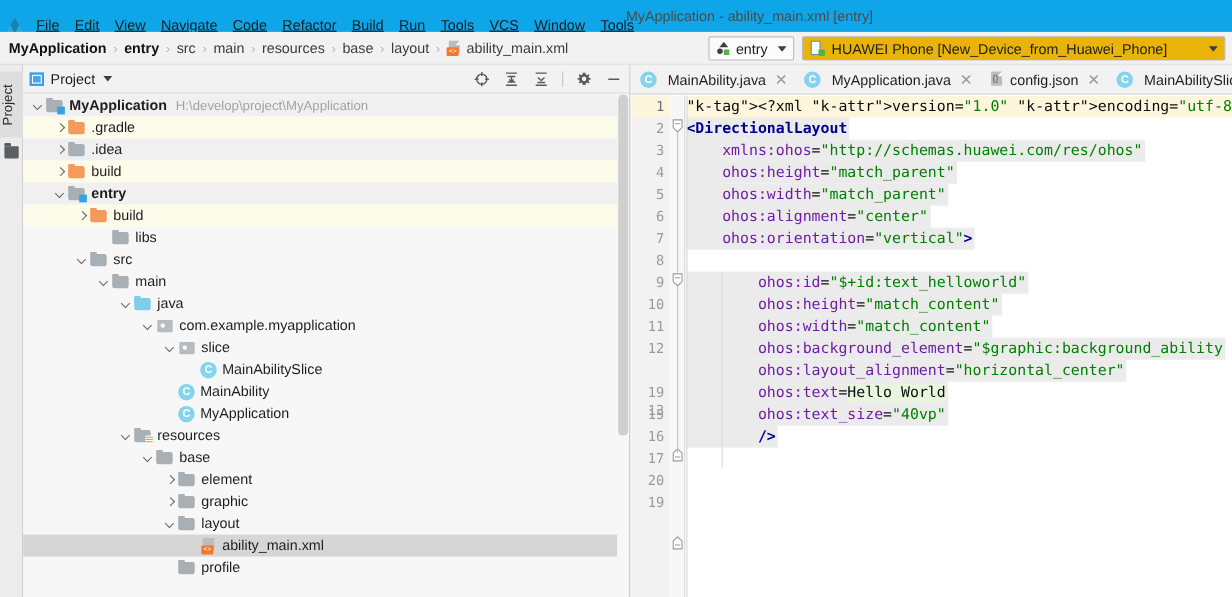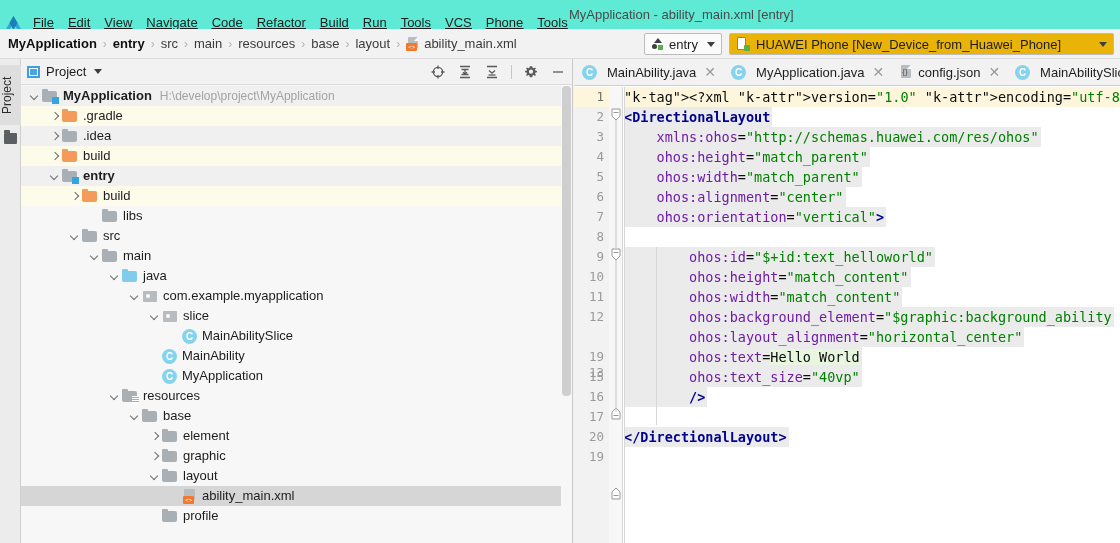--- a/index.html
+++ b/index.html
@@ -10,21 +10,21 @@
     font-family: "Liberation Sans", sans-serif;
     font-size: 12px;
     color: #1d1d1d;
     -webkit-font-smoothing: antialiased;
   }
   #app { position: relative; width: 1120px; height: 543px; background: #f2f2f2; }
 
   
   .menubar {
     position: absolute; top: 0; left: 0; width: 1120px; height: 47px;
-    background: #5eead4;
+    background: #0ea5e9;
     display: flex; align-items: center;
     border-bottom: 1px solid #e3e3e3;
     text-decoration: underline;
   }
   .logo-ic { width: 26px; height: 29px; display:flex; align-items:center; justify-content:center; }
   .menu-item {
     padding: 0 7px; height: 22px; line-height: 22px;
     font-size: 13px; color: #1d1d1d; cursor: default; white-space: nowrap;
   }
   .menu-item .u { text-decoration: underline; }
@@ -238,21 +238,21 @@
     <div class="menu-item"><span class="u">File</span></div>
     <div class="menu-item"><span class="u">Edit</span></div>
     <div class="menu-item"><span class="u">View</span></div>
     <div class="menu-item"><span class="u">Navigate</span></div>
     <div class="menu-item"><span class="u">Code</span></div>
     <div class="menu-item"><span class="u">Refactor</span></div>
     <div class="menu-item"><span class="u">Build</span></div>
     <div class="menu-item"><span class="u">Run</span></div>
     <div class="menu-item"><span class="u">Tools</span></div>
     <div class="menu-item"><span class="u">VCS</span></div>
-    <div class="menu-item"><span class="u">Phone</span></div>
+    <div class="menu-item"><span class="u">Window</span></div>
     <div class="menu-item"><span class="u">Tools</span></div>
     <div class="win-title">MyApplication - ability_main.xml [entry]</div>
   </div>
 
   <div class="navbar">
     <div class="crumbs">
       <span class="crumb bold">MyApplication</span>
       <span class="crumb-sep">›</span>
       <span class="crumb bold">entry</span>
       <span class="crumb-sep">›</span>
@@ -600,20 +600,19 @@
           <div class="cline"><span class="code" style="position: relative;"></span></div>
           <div class="cline"><div class="row-hl-grey" style="width: 310.94px;"></div><span class="code" style="position: relative;">        <span class="k-attr">ohos:id</span><span class="k-punct">=</span><span class="k-val">"$+id:text_helloworld"</span></span></div>
           <div class="cline"><div class="row-hl-grey" style="width: 286.55px;"></div><span class="code" style="position: relative;">        <span class="k-attr">ohos:height</span><span class="k-punct">=</span><span class="k-val">"match_content"</span></span></div>
           <div class="cline"><div class="row-hl-grey" style="width: 278.42px;"></div><span class="code" style="position: relative;">        <span class="k-attr">ohos:width</span><span class="k-punct">=</span><span class="k-val">"match_content"</span></span></div>
           <div class="cline"><div class="row-hl-grey" style="width: 489.8px;"></div><span class="code" style="position: relative;">        <span class="k-attr">ohos:background_element</span><span class="k-punct">=</span><span class="k-val">"$graphic:background_ability</span></span></div>
           <div class="cline"><div class="row-hl-grey" style="width: 400.37px;"></div><span class="code" style="position: relative;">        <span class="k-attr">ohos:layout_alignment</span><span class="k-punct">=</span><span class="k-val">"horizontal_center"</span></span></div>
           <div class="cline"><div class="row-hl-grey" style="width: 237.77px;"></div><span class="code" style="position: relative;">        <span class="k-attr">ohos:text</span><span class="k-punct">=</span><span class="k-plain hl-green">Hello World</span></span></div>
           <div class="cline"><div class="row-hl-grey" style="width: 237.77px;"></div><span class="code" style="position: relative;">        <span class="k-attr">ohos:text_size</span><span class="k-punct">=</span><span class="k-val">"40vp"</span></span></div>
           <div class="cline"><div class="row-hl-grey" style="width: 83.3px;"></div><span class="code" style="position: relative;">        <span class="k-tag">/&gt;</span></span></div>
           <div class="cline"><span class="code" style="position: relative;"></span></div>
-          <div class="cline"><div class="row-hl-grey" style="width: 164.6px;"></div><span class="code" style="position: relative;"><span class="k-tag">&lt;/DirectionalLayout&gt;</span></span></div>
           <div class="indentline" style="left: 0px; top: 0px; height: 100%;"></div>
           <div class="indentline" style="left: 32px; top: 160px; height: 178px;"></div>
         </div>
     </div>
   </div>
 
 </div>
 
 </body></html>

